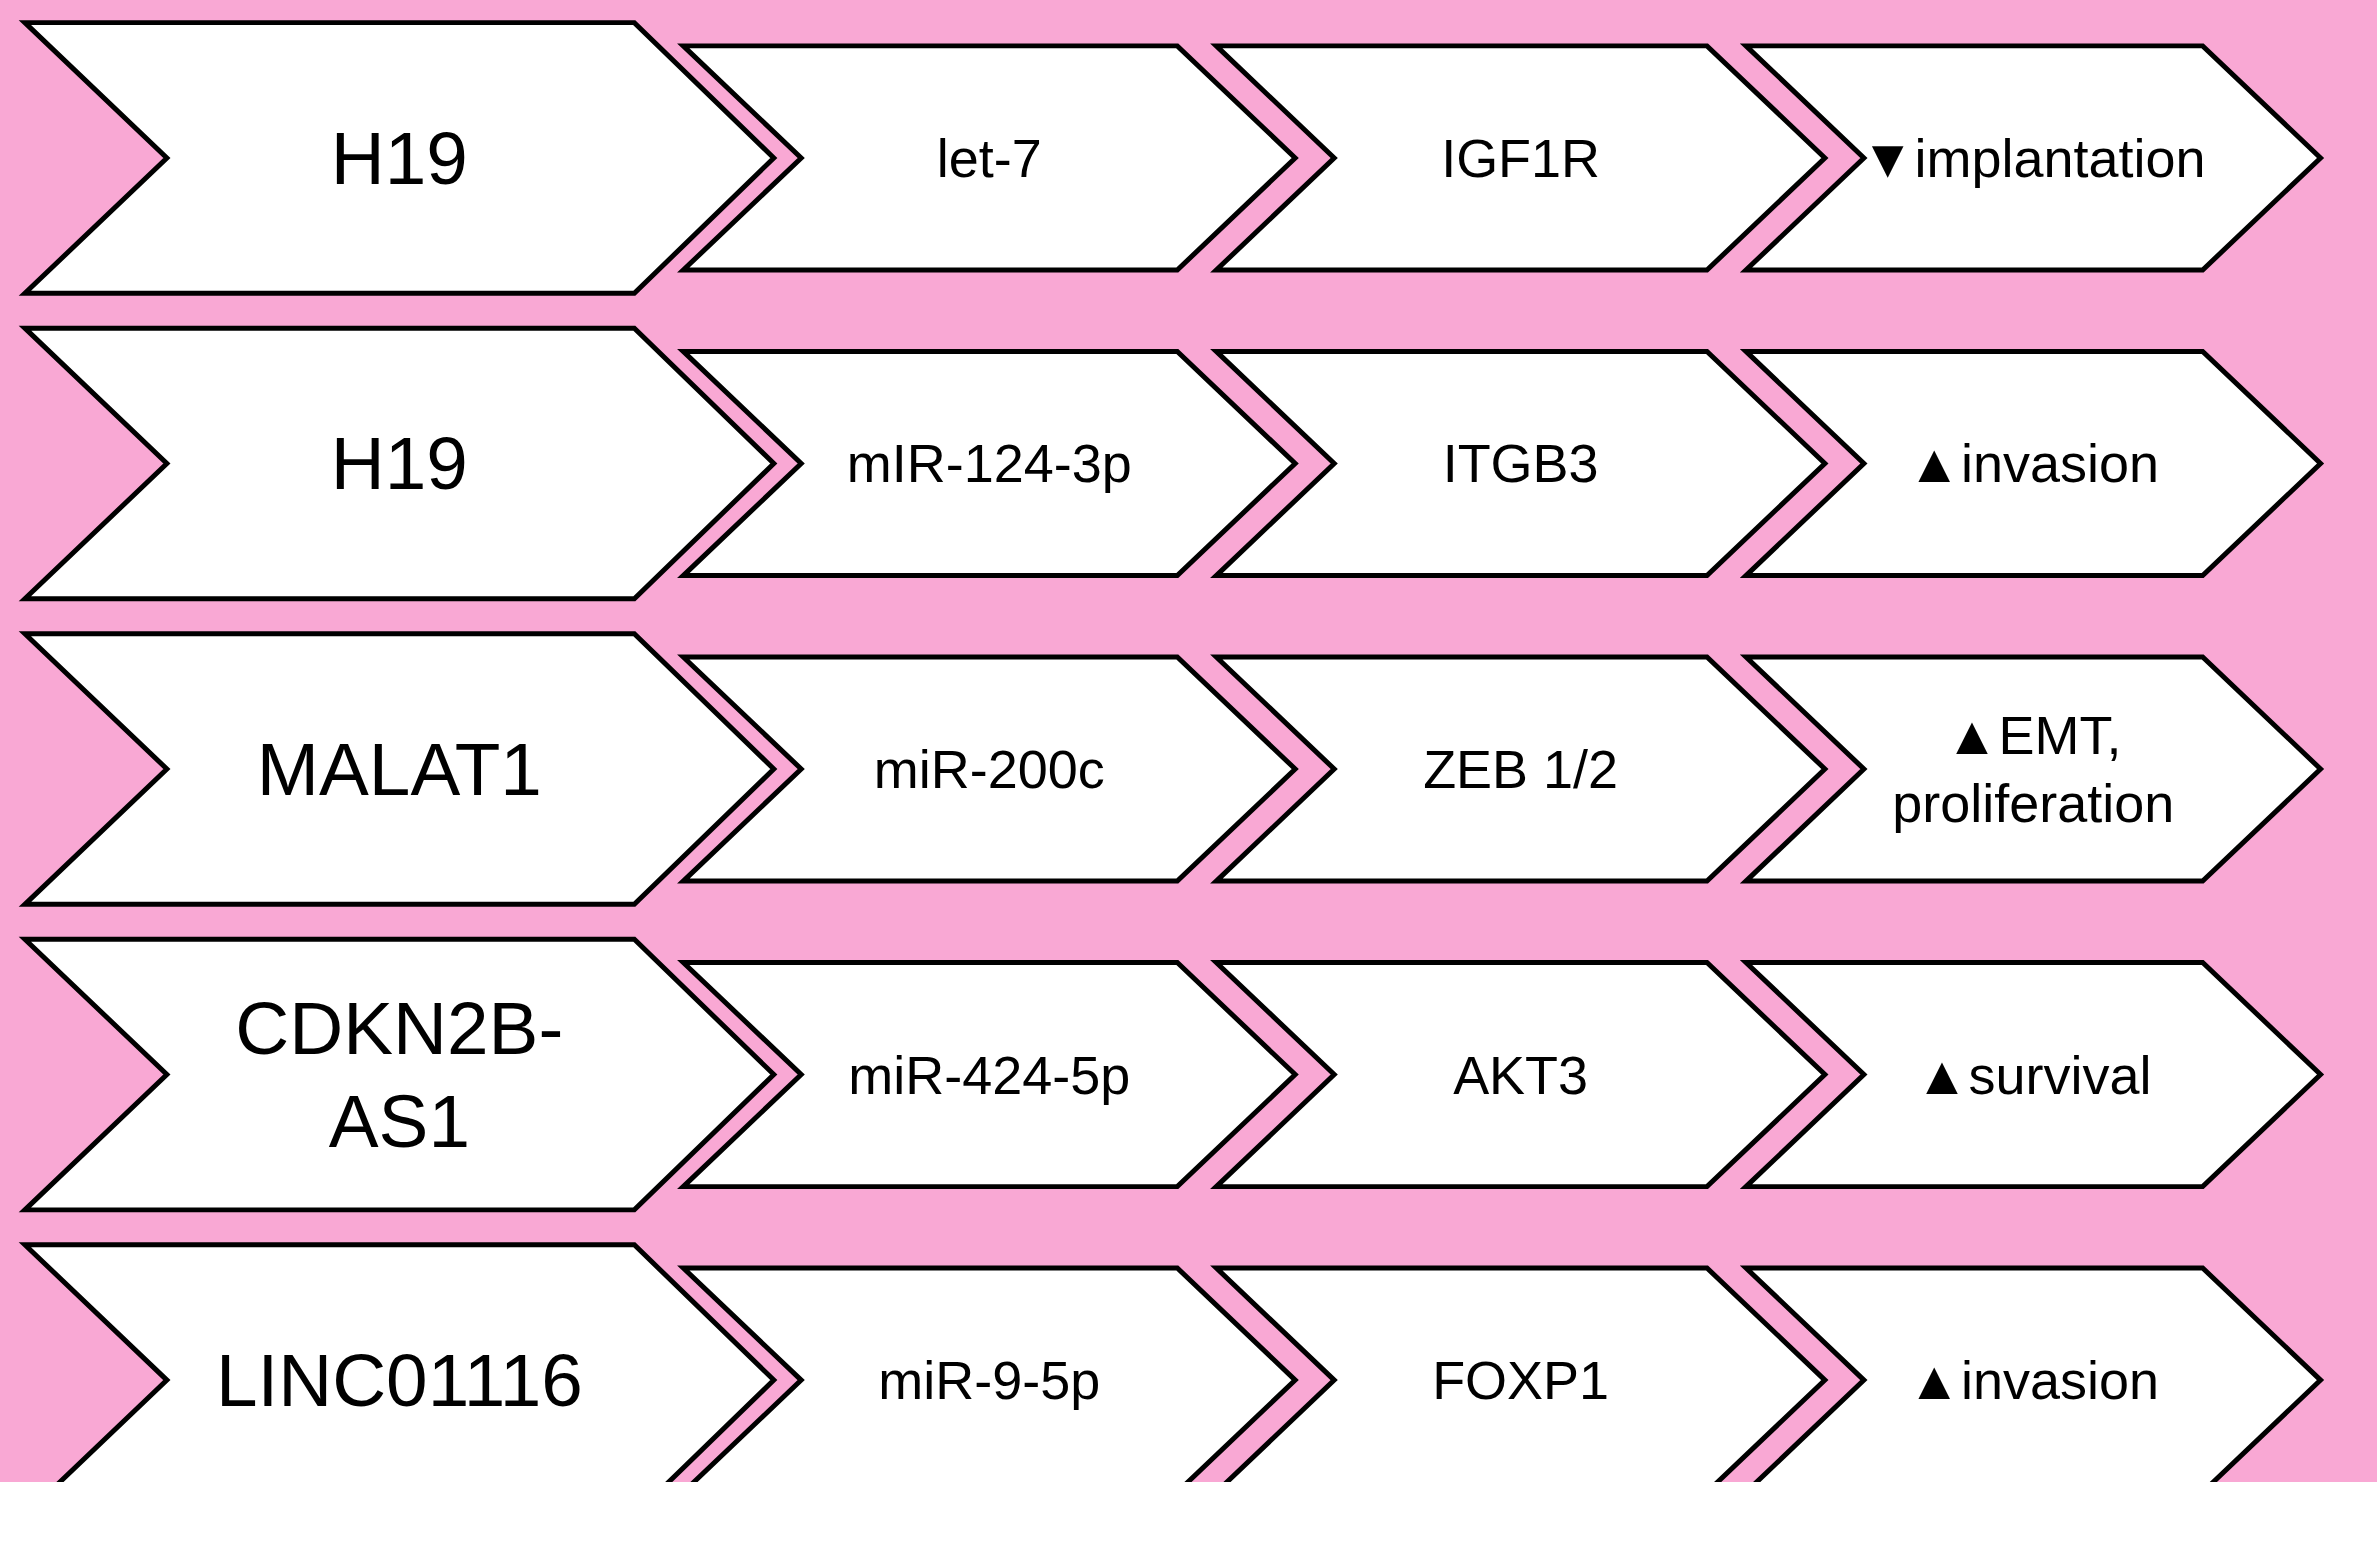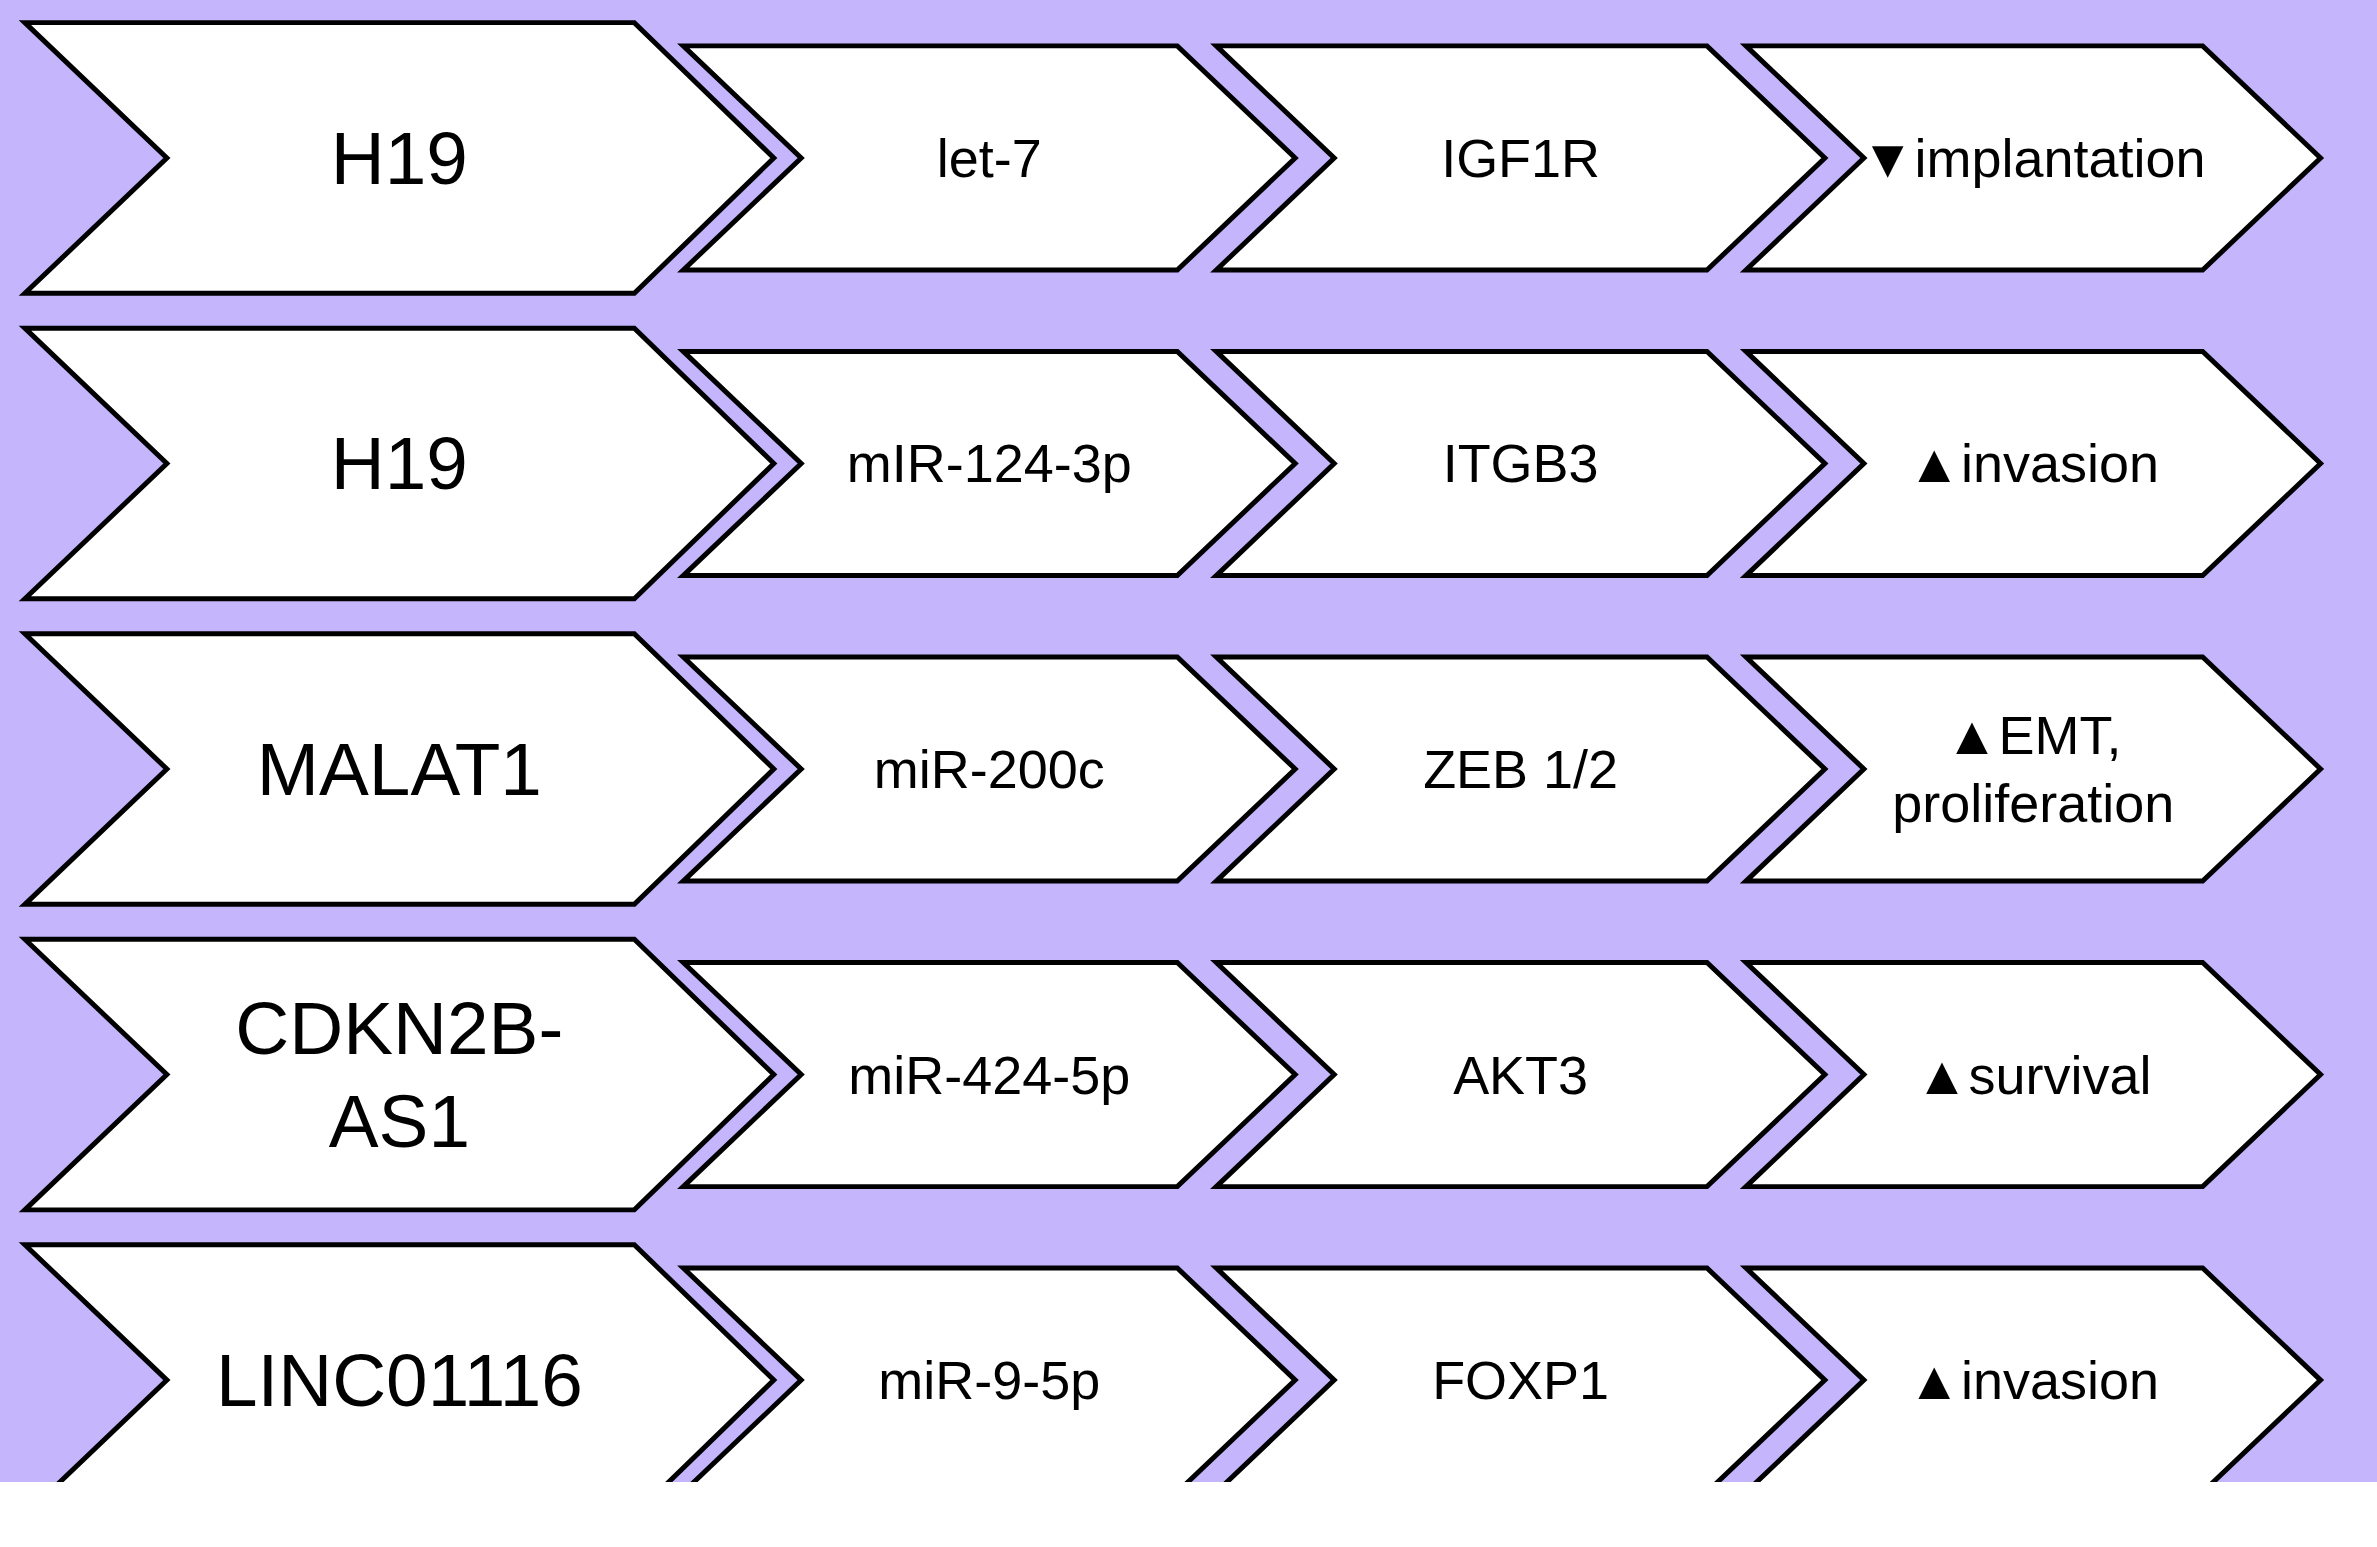--- a/index.html
+++ b/index.html
@@ -3,21 +3,21 @@
 <meta charset="utf-8">
 <style>
   html, body {
     margin: 0;
     padding: 0;
     background: #ffffff;
   }
   .diagram-wrap {
     width: 2377px;
     height: 1482px;
-    background: #c4b5fd;
+    background: #f9a8d4;
     overflow: hidden;
     text-align: center;
   }
   svg text {
     font-family: "Liberation Sans", "DejaVu Sans", sans-serif;
     fill: #000000;
   }
 </style>
 </head>
 <body>

